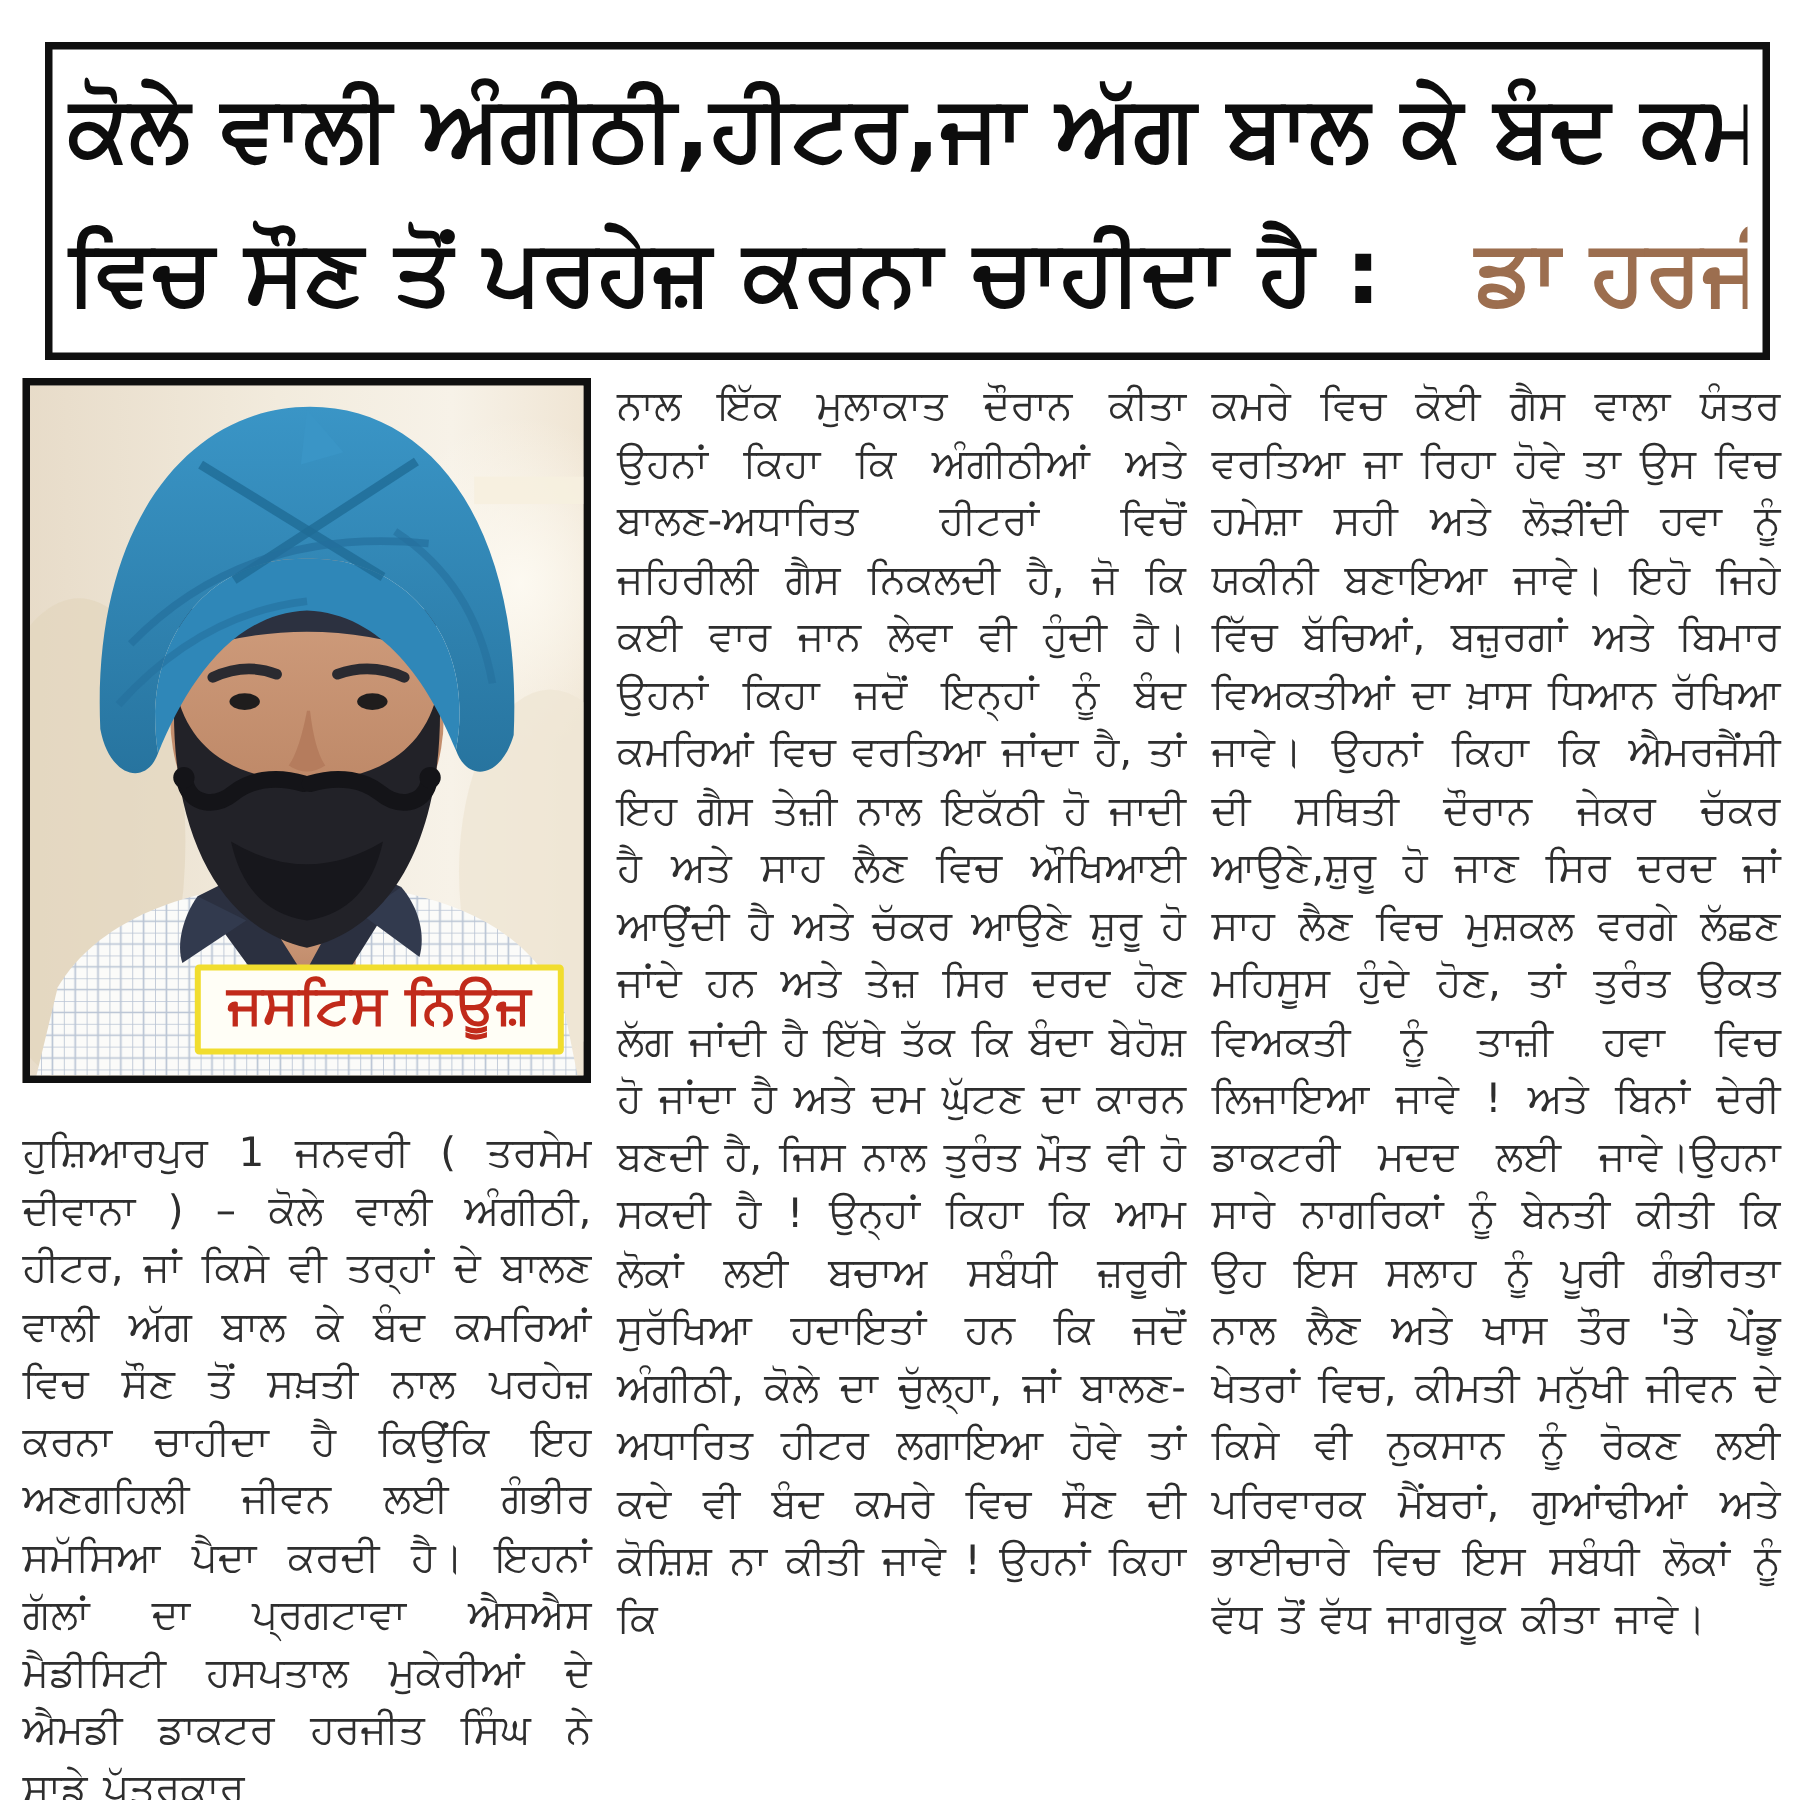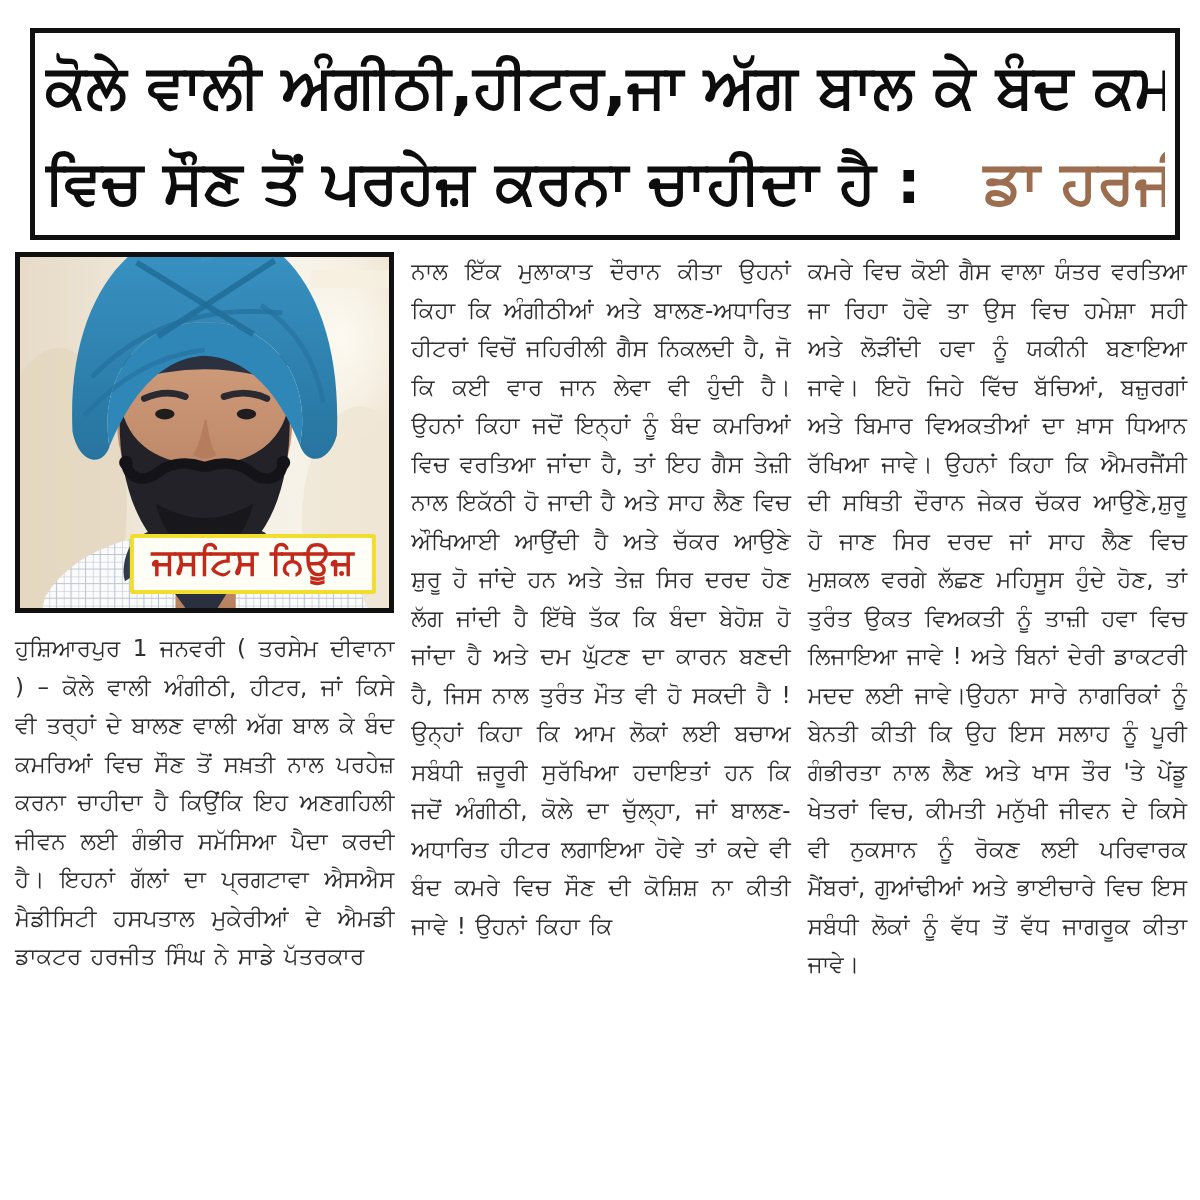--- a/index.html
+++ b/index.html
@@ -30,28 +30,28 @@
   }
   .headline-accent{color:var(--accent-brown);}
 
   
   .columns{
     position:absolute;left:15px;top:252px;width:1172px;height:930px;
     display:flex;gap:17px;
   }
   .col{flex:1 1 0;min-width:0;}
   .body-text{
-    font-size:23px;line-height:38.5px;text-align:justify;
+    font-size:27px;line-height:38.5px;text-align:justify;
     color:var(--body-text);word-spacing:2px;
   }
 
   
   .photo-frame{
-    position:relative;width:100%;height:361px;border:5px solid #101010;
-    background:#e9dfcf;margin-bottom:16px;overflow:hidden;
+    position:relative;width:100%;height:470px;border:5px solid #101010;
+    background:#e9dfcf;margin-bottom:28px;overflow:hidden;
   }
   .photo-frame svg{display:block;width:100%;height:100%;}
   .press-badge{
     position:absolute;left:63%;bottom:14px;transform:translateX(-50%);
     border:4px solid var(--badge-yellow);background:#fffef6;
     padding:2px 18px 6px 18px;border-radius:3px;white-space:nowrap;
   }
   .press-badge-label{
     color:var(--badge-red);font-weight:bold;font-size:36px;line-height:44px;
     font-family:"DejaVu Sans","Liberation Sans",sans-serif;

